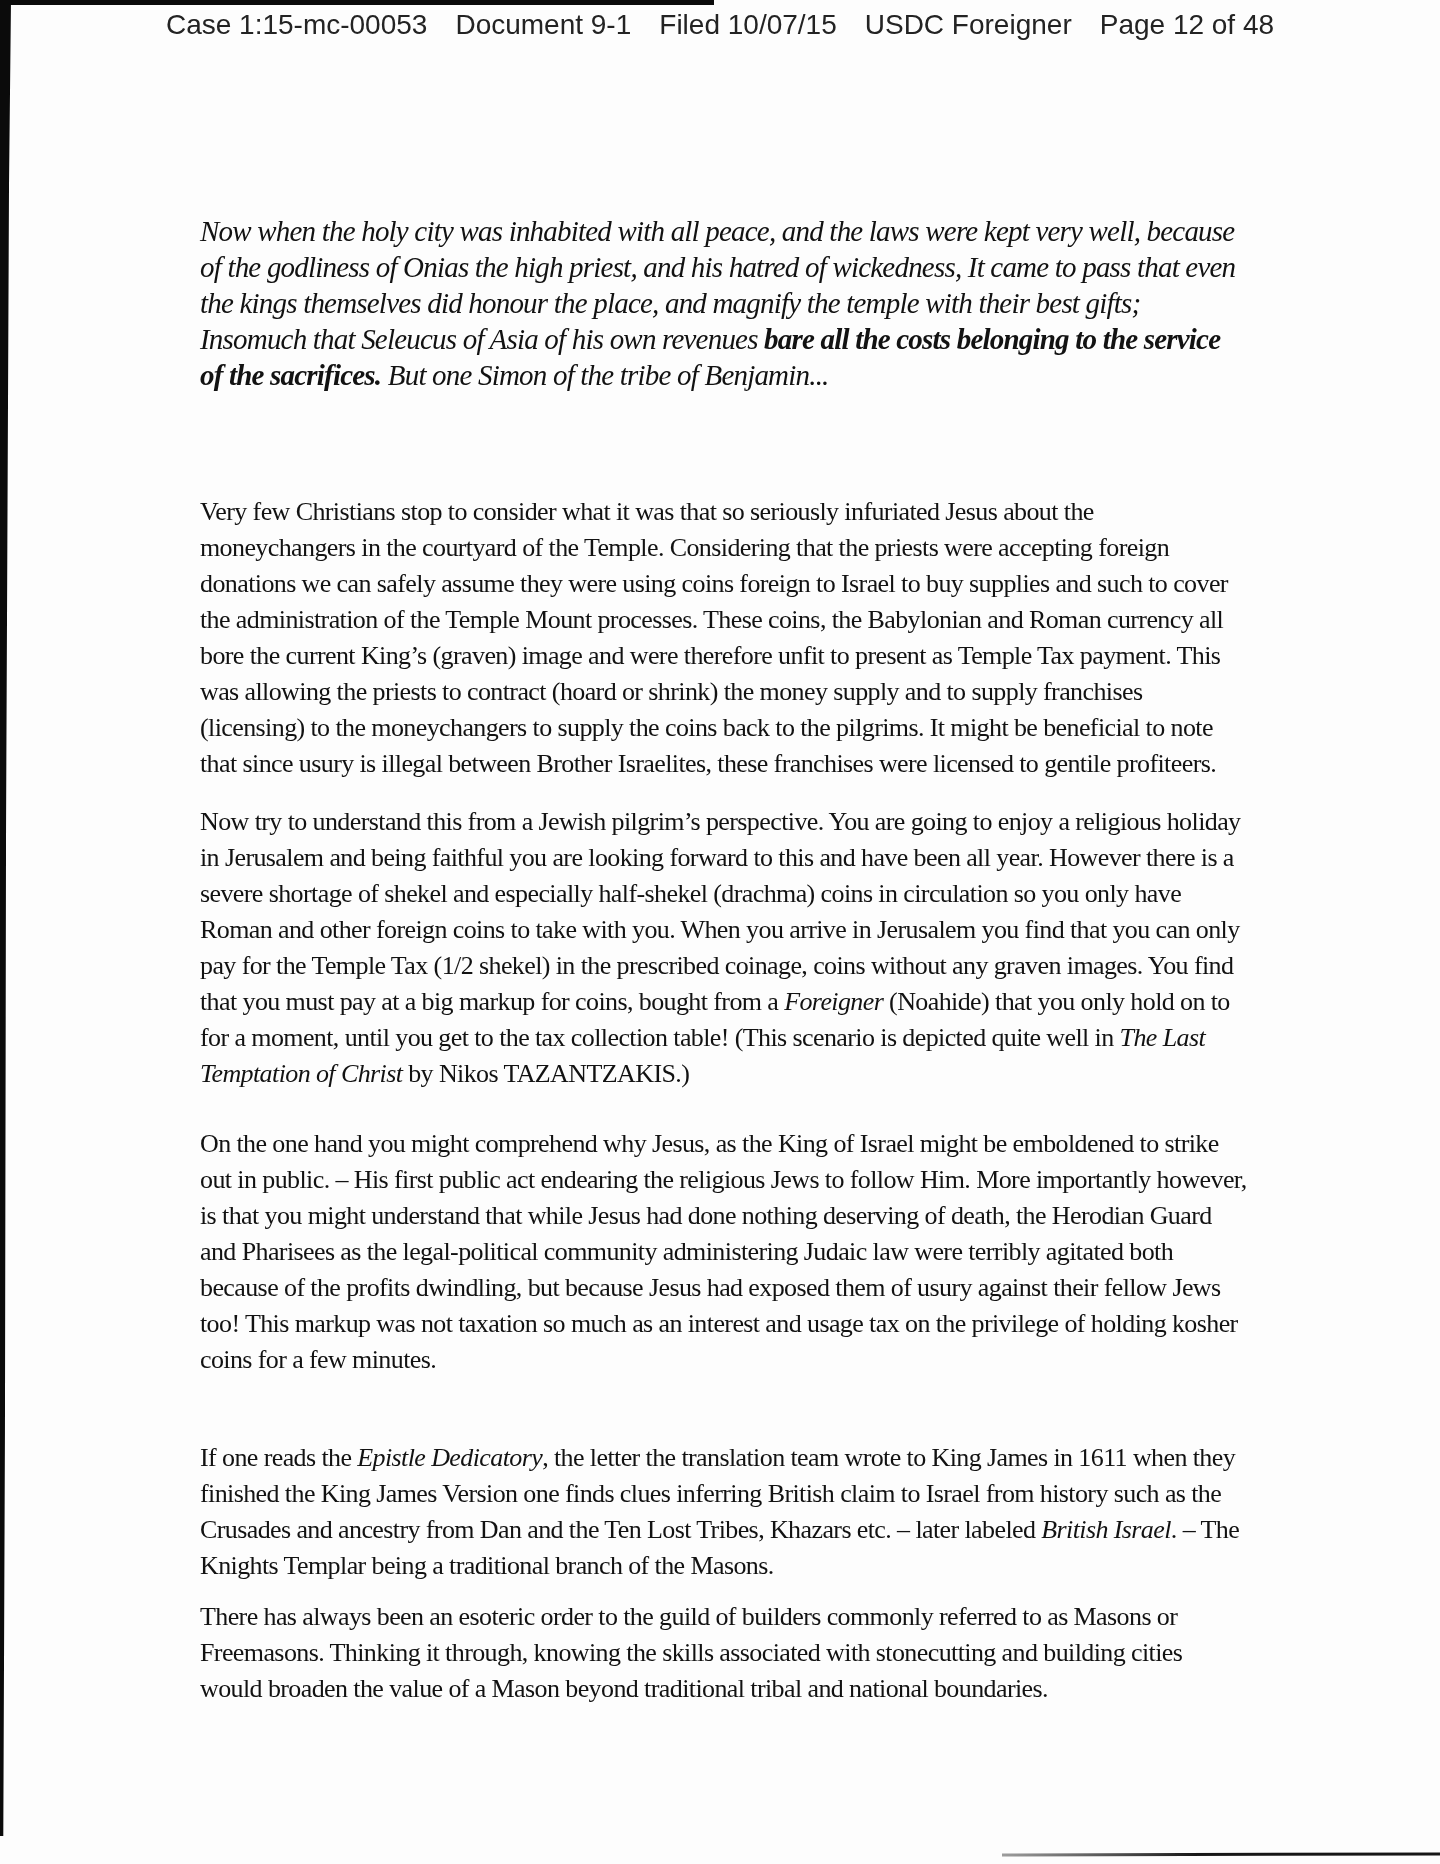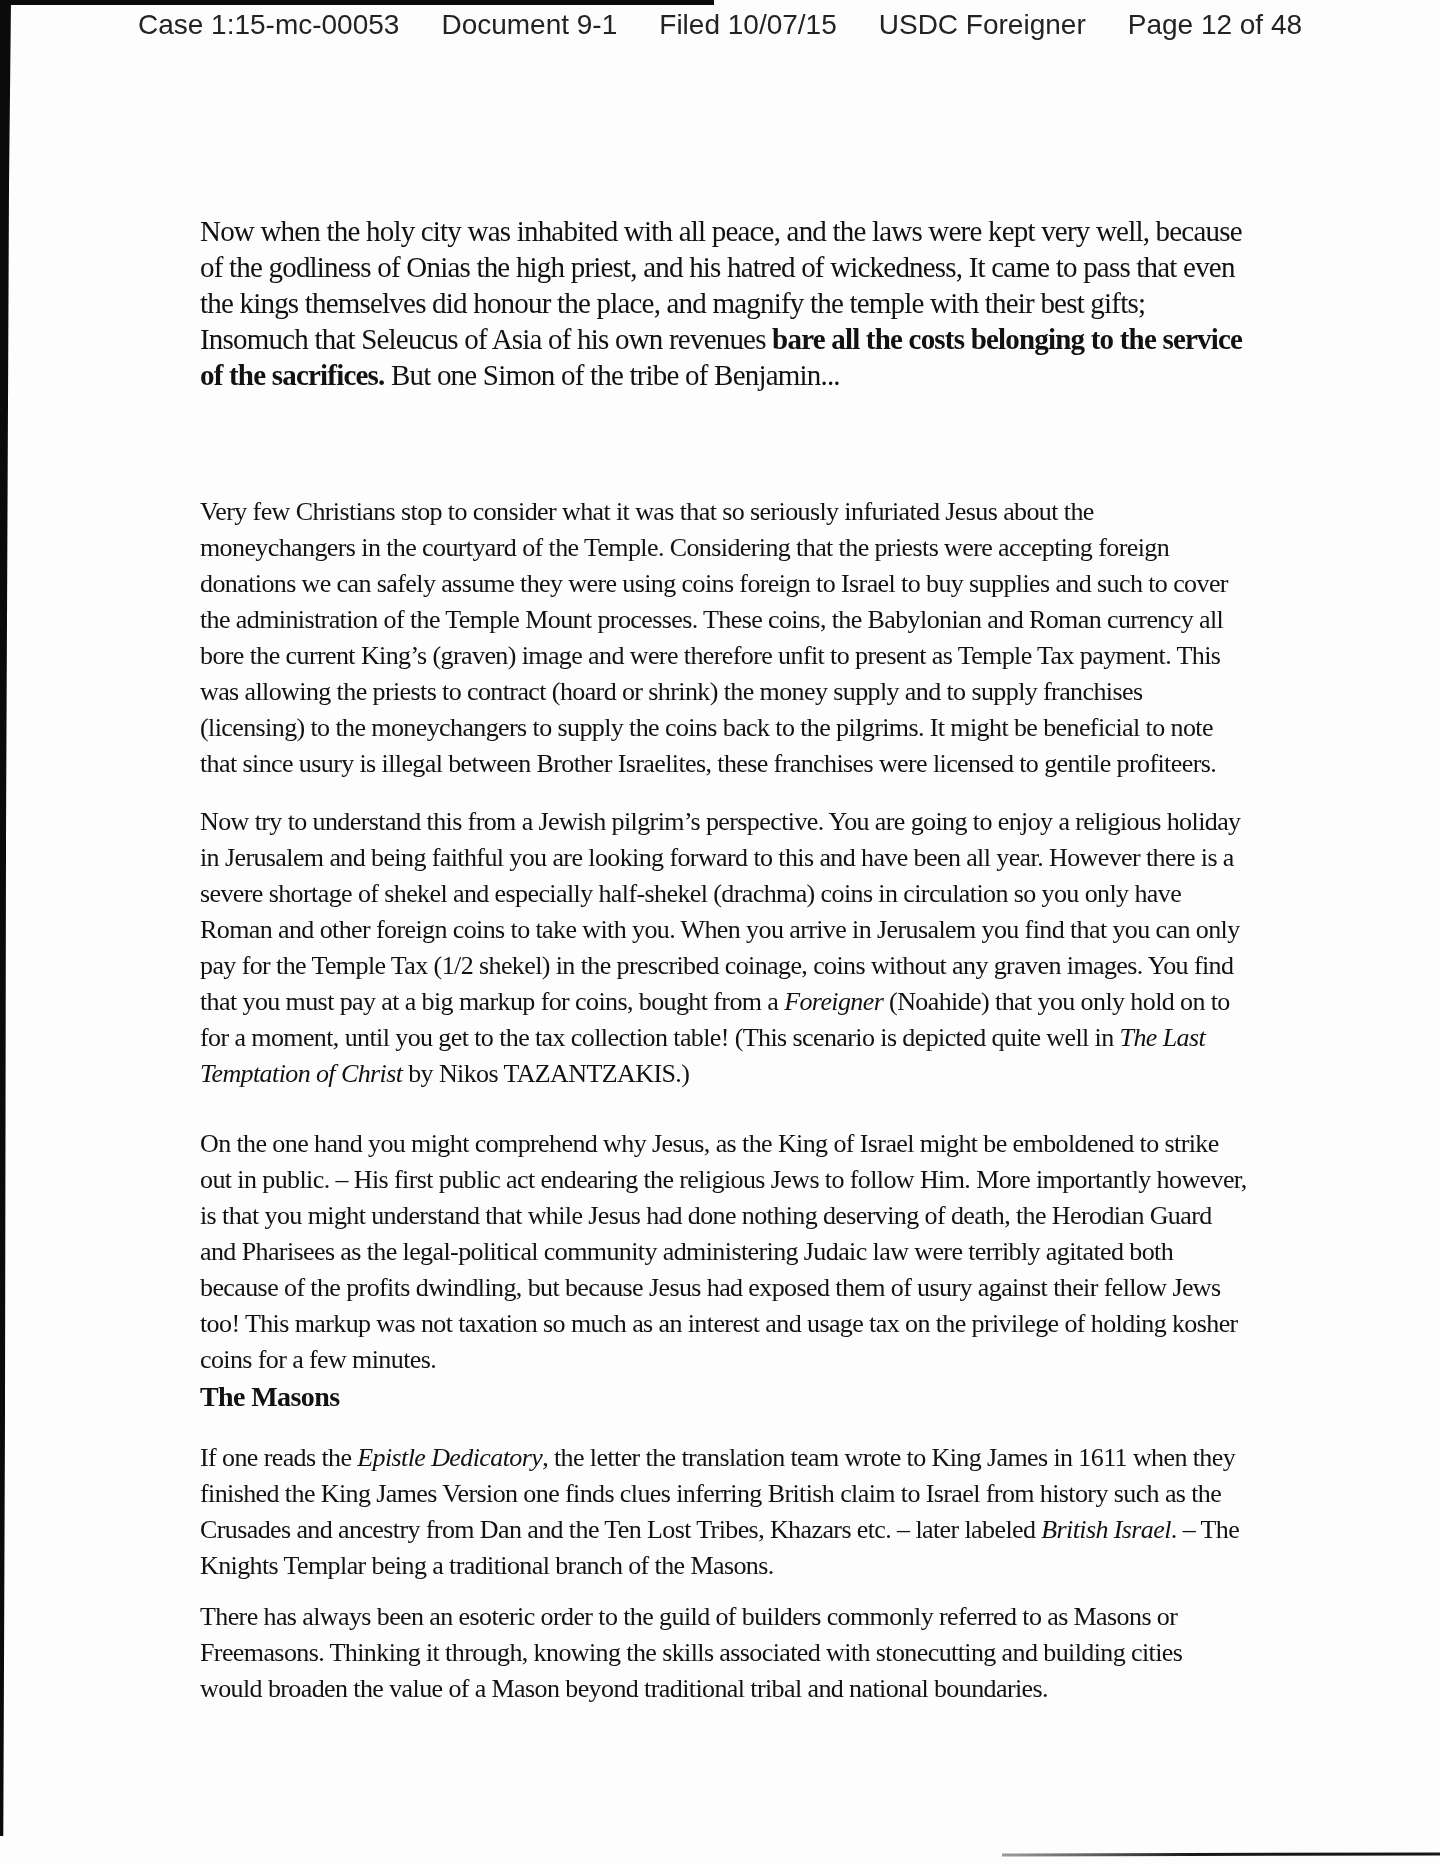--- a/index.html
+++ b/index.html
@@ -24,38 +24,39 @@
   }
   .scan-bottom-line {
     position: absolute; left: 1002px; top: 1853px;
     width: 438px; height: 3px;
     background: linear-gradient(to right, rgba(40,40,40,.45), #161616 45%);
     transform: rotate(-0.15deg);
   }
   
   .stamp-header {
     position: absolute; top: 9px; left: 0; width: 100%;
-    display: flex; justify-content: center; gap: 42px;
+    display: flex; justify-content: center; gap: 28px;
     font-family: "Liberation Sans", sans-serif;
     font-size: 28px; line-height: 32px;
     color: #232323;
     white-space: nowrap;
   }
   
   .doc {
     position: absolute; left: 200px; top: 0;
     width: 1048px; height: 100%;
     font-family: "Liberation Serif", "DejaVu Serif", serif;
     font-size: 26px; line-height: 36px;
     letter-spacing: -0.6px;
     color: #121212;
   }
   .doc .block { position: absolute; left: 0; width: 1048px; text-align: left; }
   .quote {
     left: 85px; top: 213px; width: 962px;
+    font-style: italic;
     font-size: 29px; line-height: 36px; letter-spacing: -0.8px;
   }
   .quote .bold { font-weight: bold; }
   .p1 { top: 488px; margin-top: 6px; }
   .p2 { top: 804px; }
   .p3 { top: 1126px; }
   .section-heading { top: 1379px; text-align: center; font-weight: bold; font-size: 28px; }
   .p4 { top: 1440px; }
   .p5 { top: 1599px; }
   .page-number { top: 1746px; text-align: center; }
@@ -83,21 +84,20 @@
   </div>
 
   <div class="block p1">Very few Christians stop to consider what it was that so seriously infuriated Jesus about the moneychangers in the courtyard of the Temple. Considering that the priests were accepting foreign donations we can safely assume they were using coins foreign to Israel to buy supplies and such to cover the administration of the Temple Mount processes. These coins, the Babylonian and Roman currency all bore the current King’s (graven) image and were therefore unfit to present as Temple Tax payment. This was allowing the priests to contract (hoard or shrink) the money supply and to supply franchises (licensing) to the moneychangers to supply the coins back to the pilgrims. It might be beneficial to note that since usury is illegal between Brother Israelites, these franchises were licensed to gentile profiteers.</div>
 
   <div class="block p2">
     <span>Now try to understand this from a Jewish pilgrim’s perspective. You are going to enjoy a religious holiday in Jerusalem and being faithful you are looking forward to this and have been all year. However there is a severe shortage of shekel and especially half-shekel (drachma) coins in circulation so you only have Roman and other foreign coins to take with you. When you arrive in Jerusalem you find that you can only pay for the Temple Tax (1/2 shekel) in the prescribed coinage, coins without any graven images. You find that you must pay at a big markup for coins, bought from a </span><span class="it">Foreigner</span><span> (Noahide) that you only hold on to for a moment, until you get to the tax collection table! (This scenario is depicted quite well in </span><span class="it">The Last Temptation of Christ</span><span> by Nikos TAZANTZAKIS.)</span>
   </div>
 
   <div class="block p3">On the one hand you might comprehend why Jesus, as the King of Israel might be emboldened to strike out in public. – His first public act endearing the religious Jews to follow Him. More importantly however, is that you might understand that while Jesus had done nothing deserving of death, the Herodian Guard and Pharisees as the legal-political community administering Judaic law were terribly agitated both because of the profits dwindling, but because Jesus had exposed them of usury against their fellow Jews too! This markup was not taxation so much as an interest and usage tax on the privilege of holding kosher coins for a few minutes.</div>
 
-  <div class="block section-heading">The Masons</div>
 
   <div class="block p4">
     <span>If one reads the </span><span class="it">Epistle Dedicatory</span><span>, the letter the translation team wrote to King James in 1611 when they finished the King James Version one finds clues inferring British claim to Israel from history such as the Crusades and ancestry from Dan and the Ten Lost Tribes, Khazars etc. – later labeled </span><span class="it">British Israel</span><span>. – The Knights Templar being a traditional branch of the Masons.</span>
   </div>
 
   <div class="block p5">There has always been an esoteric order to the guild of builders commonly referred to as Masons or Freemasons. Thinking it through, knowing the skills associated with stonecutting and building cities would broaden the value of a Mason beyond traditional tribal and national boundaries.</div>
 
 
 </div>
 

